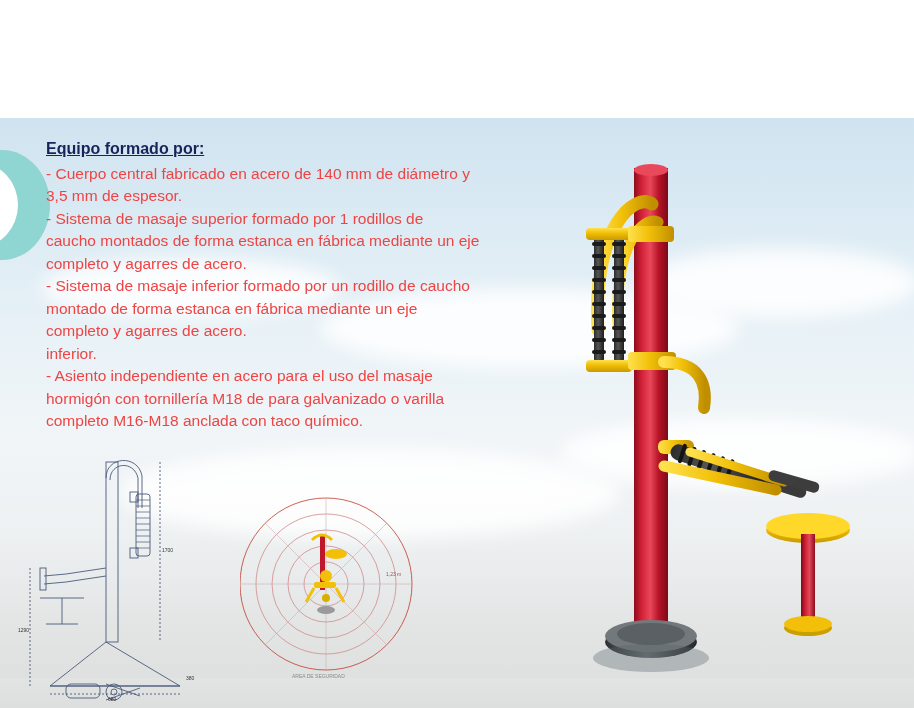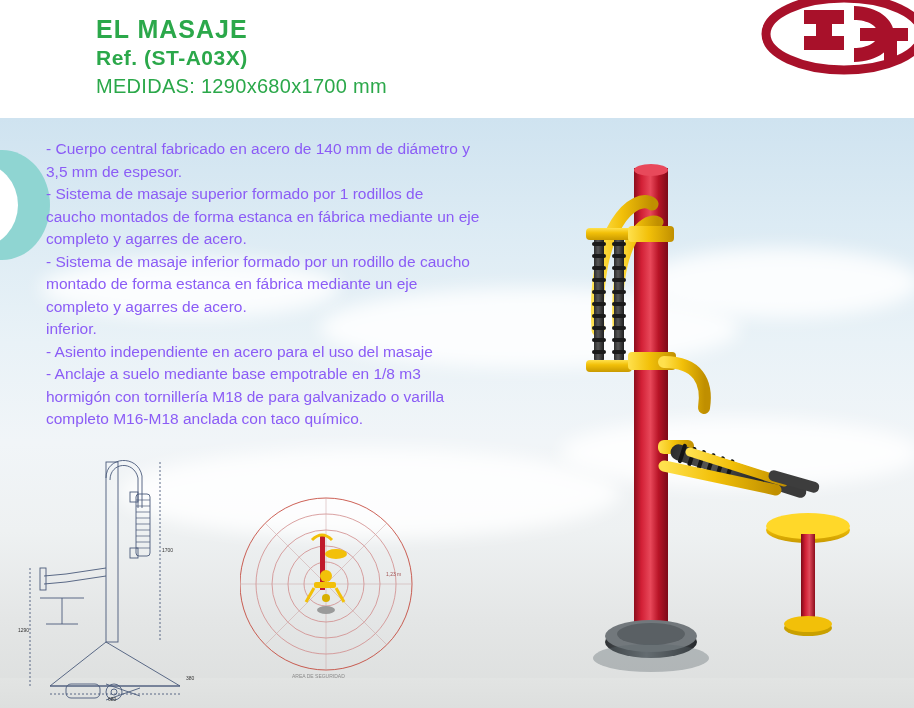--- a/index.html
+++ b/index.html
@@ -152,21 +152,21 @@
   .desc-head {
     font-weight: bold;
     text-decoration: underline;
     color: #16245a;
     font-size: 16px;
     margin-bottom: 2px;
     display: block;
   }
   .desc-line {
     display: block;
-    color: #8b5cf6;
+    color: #ef4444;
   }
 
   
   .drawing-tech {
     position: absolute;
     left: 10px;
     top: 448px;
     width: 210px;
     height: 255px;
     z-index: 15;
@@ -207,52 +207,33 @@
     <div class="cloud c3"></div>
     <div class="cloud c4"></div>
     <div class="cloud c5"></div>
     <div class="ground"></div>
 
   </div>
 
   <div class="teal-arc"></div>
   <div class="teal-arc-inner"></div>
 
-  <div class="header">
-    <div class="title-block">
-      <div class="title-main">EL MASAJE</div>
-      <div class="title-ref">Ref. (ST-A03X)</div>
-      <div class="title-med">MEDIDAS: 1290x680x1700 mm</div>
-    </div>
-
-    <div class="logo">
-      <svg width="180" height="86" viewBox="0 0 180 86">
-        <ellipse cx="110" cy="40" rx="78" ry="36" fill="none" stroke="#a8112a" stroke-width="9"></ellipse>
-        <g fill="#a8112a">
-          <path d="M70 16 h40 v14 h-12 v12 h12 v14 h-40 v-14 h12 v-12 h-12 z"></path>
-          <path d="M120 12 c24 0 40 14 40 28 c0 14 -16 28 -40 28 l0 -14 c14 0 24 -6 24 -14 c0 -8 -10 -14 -24 -14 z"></path>
-          <rect x="126" y="34" width="48" height="13"></rect>
-          <rect x="150" y="34" width="13" height="34"></rect>
-        </g>
-      </svg>
-    </div>
-  </div>
 
   <div class="description">
+    <span class="desc-head">Equipo formado por:</span>
     <span class="desc-line">- Cuerpo central fabricado en acero de 140 mm de diámetro y</span>
     <span class="desc-line">3,5 mm de espesor.</span>
     <span class="desc-line">- Sistema de masaje superior formado por 1 rodillos de</span>
     <span class="desc-line">caucho montados de forma estanca en fábrica mediante un eje</span>
     <span class="desc-line">completo y agarres de acero.</span>
     <span class="desc-line">- Sistema de masaje inferior formado por un rodillo de caucho</span>
     <span class="desc-line">montado de forma estanca en fábrica mediante un eje</span>
     <span class="desc-line">completo y agarres de acero.</span>
     <span class="desc-line">inferior.</span>
     <span class="desc-line">- Asiento independiente en acero para el uso del masaje</span>
-    <span class="desc-line">- Anclaje a suelo mediante base empotrable en 1/8 m3</span>
     <span class="desc-line">hormigón con tornillería M18 de para galvanizado o varilla</span>
     <span class="desc-line">completo M16-M18 anclada con taco químico.</span>
   </div>
 
   <div class="drawing-tech">
     <svg width="210" height="255" viewBox="0 0 210 255">
       <g stroke="#4a5a7a" fill="none" stroke-width="0.9">
 
         <rect x="96" y="14" width="12" height="180"></rect>
 

